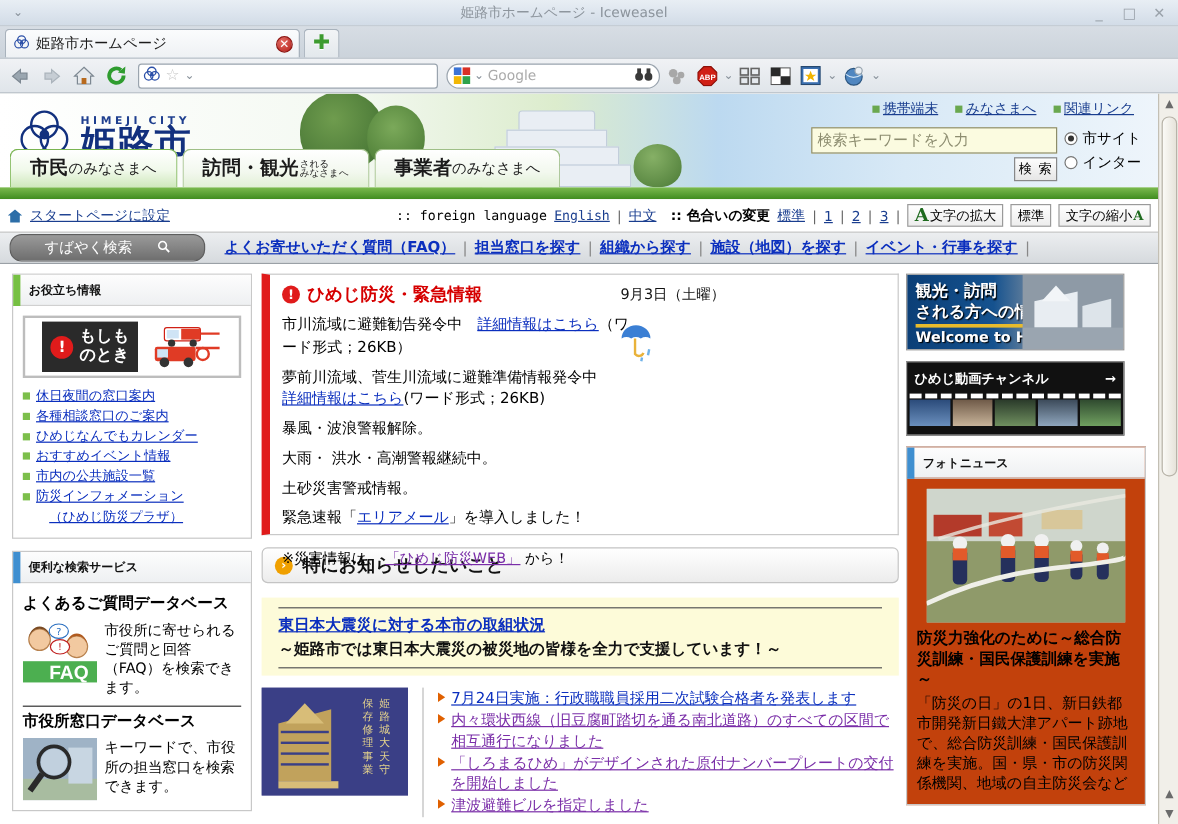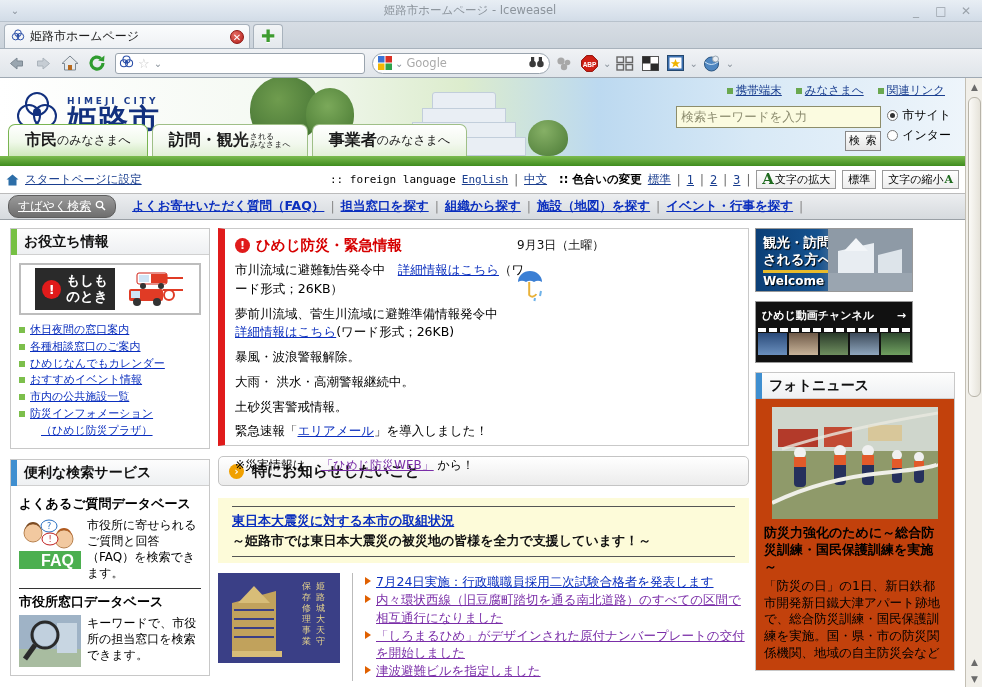--- a/index.html
+++ b/index.html
@@ -141,39 +141,38 @@
 
   
   #quicknav{
     height:26px;width:965px;
     background:linear-gradient(to bottom,#eceef0,#d6dade);
     border-bottom:1px solid #9aa0a6;
     display:flex;align-items:center;padding:0 8px;gap:10px;font-size:12.5px;
   }
   #qbtn{
     background:linear-gradient(to bottom,#9a9a9a,#6e6e6e);color:#fff;border-radius:10px;
-    padding:2px 9px;display:flex;align-items:center;gap:4px;font-size:12px;
+    padding:2px 28px;display:flex;align-items:center;gap:21px;font-size:12px;
     border:1px solid #5e5e5e;
-    text-decoration:underline;
   }
   #quicknav .qlinks{display:flex;align-items:center;gap:0;font-weight:bold;}
   #quicknav .qlinks a{color:#0b2fbe;text-decoration:underline;padding:0 6px;}
   #quicknav .sep{color:#888;font-weight:normal;}
 
   
   #content{width:965px;height:auto;display:flex;gap:0;padding:8px 0 0 0;background:#fff;}
   #colL{width:210px;padding-left:10px;}
   #colC{width:545px;padding:0 6px 0 8px;}
   #colR{width:200px;}
 
   .panel{border:1px solid #c8c8c8;background:#fff;margin-bottom:10px;}
   .panel-hd{
     display:flex;align-items:center;gap:7px;height:26px;padding-left:0;
     background:linear-gradient(to bottom,#fdfdfd,#eef0f2);border-bottom:1px solid #d0d0d0;
-    font-weight:bold;font-size:14px;color:#111;font-family:Liberation Mono, monospace;
+    font-weight:bold;font-size:10px;color:#111;font-family:Liberation Mono, monospace;
   }
   .hd-accent{width:6px;height:26px;background:#76c043;}
   .hd-accent.blue{background:#3f8fd0;}
   .panel-bd{padding:8px;}
 
   .banner-moshimo{
     border:2px solid #bdbdbd;background:#fff;height:52px;display:flex;align-items:center;
     justify-content:center;gap:8px;padding:3px;
   }
   .moshimo-dark{background:#2a2a2a;color:#fff;display:flex;align-items:center;gap:5px;padding:5px 7px;height:42px;}
@@ -225,21 +224,21 @@
   #newsrow{display:flex;gap:12px;margin-top:10px;}
   #castle-thumb{width:122px;height:90px;background:#3a3f86;position:relative;overflow:hidden;flex:0 0 122px;}
   #newslist{border-left:1px solid #bbb;padding-left:12px;flex:1;}
   #newslist ul{list-style:none;margin:0;padding:0;}
   #newslist li{font-size:12.5px;line-height:1.38;padding-left:11px;position:relative;margin-bottom:1px;}
   #newslist li::before{content:"";position:absolute;left:0;top:4px;border-left:6px solid #e06000;border-top:4px solid transparent;border-bottom:4px solid transparent;}
   #newslist a{color:#7a2ea8;text-decoration:underline;}
   #newslist li.blue a{color:#0b2fbe;}
 
   
-  .rbanner{width:158px;height:64px;position:relative;overflow:hidden;border:1px solid #999;margin-bottom:9px;}
+  .rbanner{width:182px;height:64px;position:relative;overflow:hidden;border:1px solid #999;margin-bottom:9px;}
   #bn-kanko{background:linear-gradient(to right,#0b3f77 0%,#15528f 40%,#7f8fa0 62%,#9aa6b2 100%);}
   #bn-kanko .l1{position:absolute;left:7px;top:5px;color:#fff;font-weight:bold;font-size:13.5px;text-shadow:1px 1px 1px #000;}
   #bn-kanko .l2{position:absolute;left:7px;top:22px;color:#fff;font-weight:bold;font-size:13.5px;text-shadow:1px 1px 1px #000;}
   #bn-kanko .rule{position:absolute;left:7px;top:41px;width:108px;height:3px;background:#e8bb2c;}
   #bn-kanko .l3{position:absolute;left:7px;top:45px;color:#fff;font-weight:bold;font-size:12px;text-shadow:1px 1px 1px #000;}
   #bn-movie{background:#111;height:62px;}
   #bn-movie .mv-title{height:26px;display:flex;align-items:center;justify-content:space-between;padding:0 6px;color:#fff;font-weight:bold;font-size:11px;}
   #bn-movie .sprock{height:5px;display:flex;gap:3px;padding:0 2px;}
   #bn-movie .sprock i{flex:1;height:4px;background:#fff;display:block;}
   #bn-movie .frames{display:flex;gap:2px;height:22px;padding:0 2px;}

